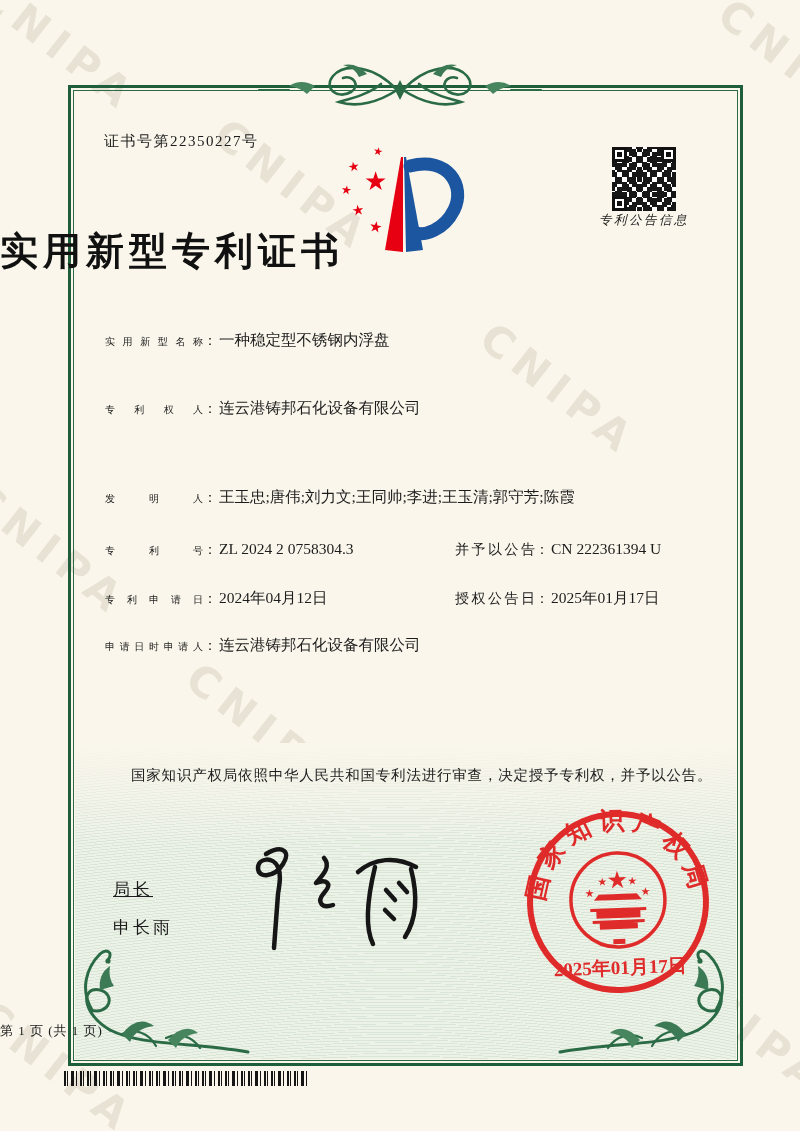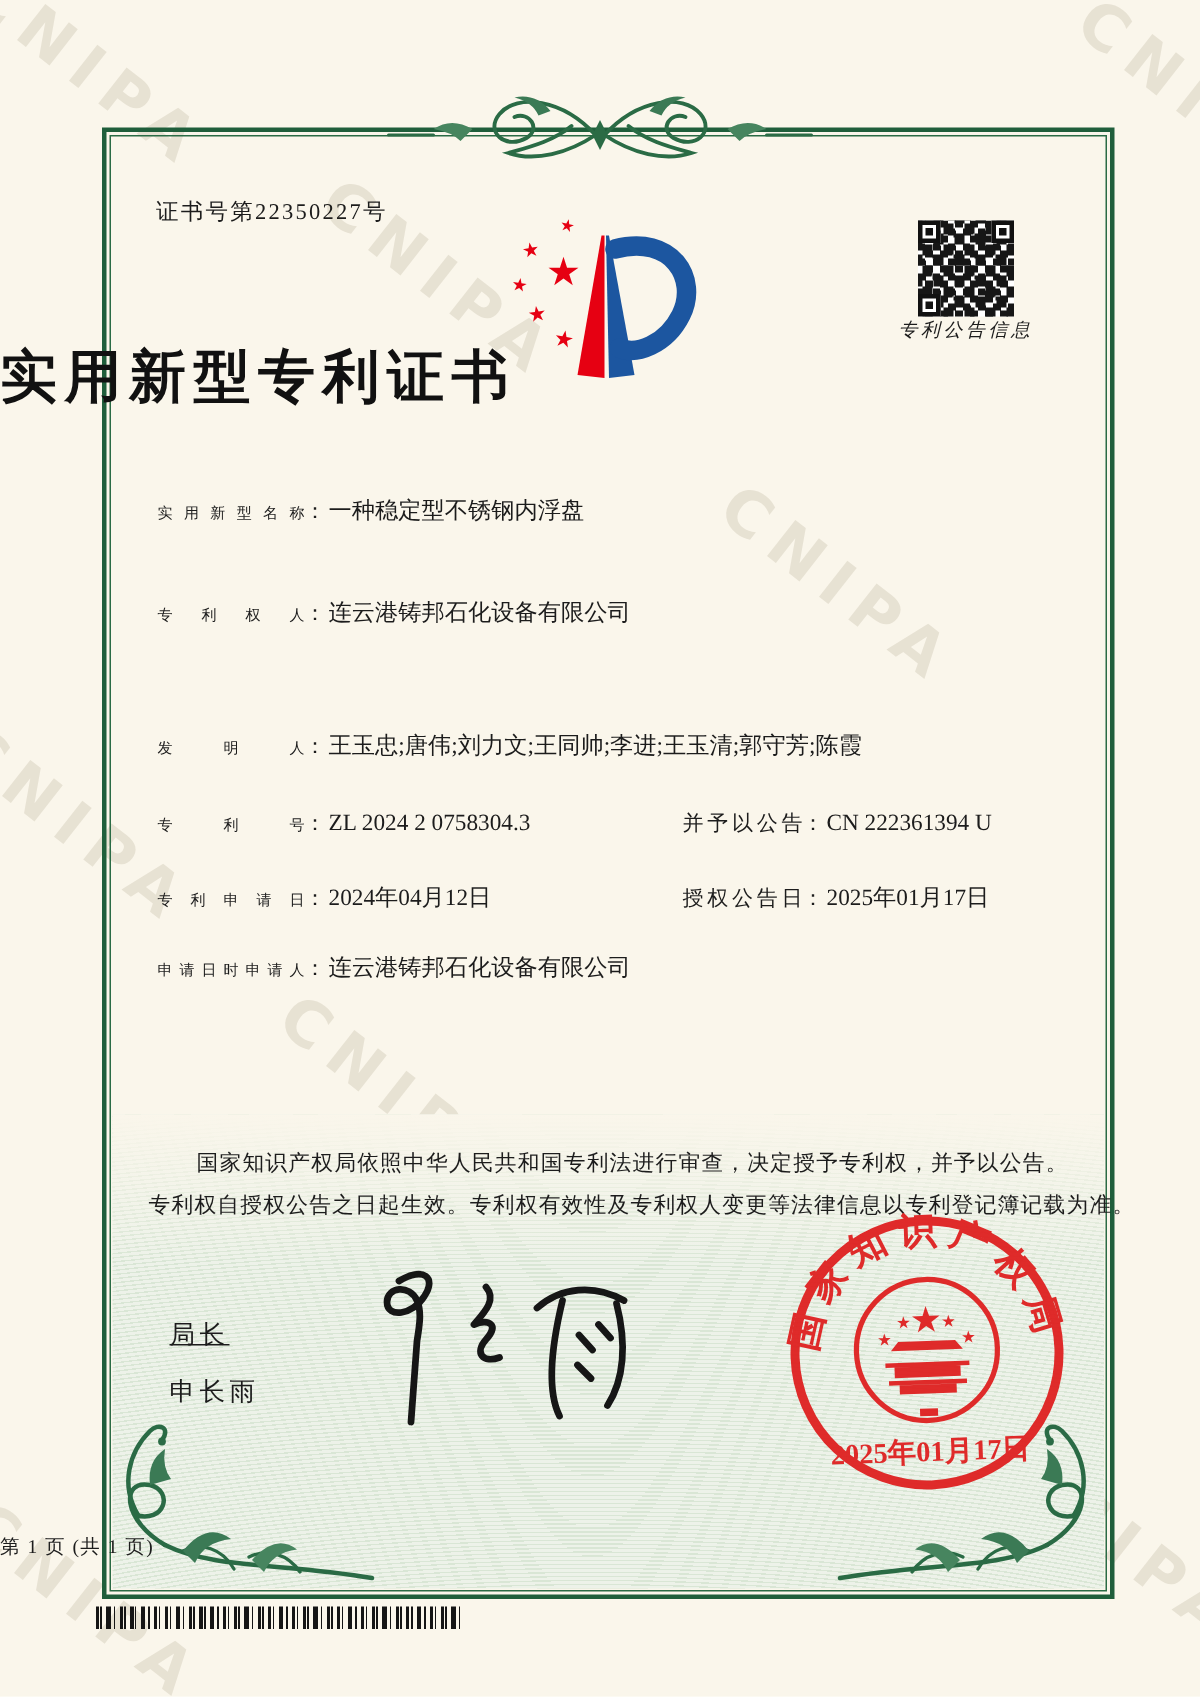--- a/index.html
+++ b/index.html
@@ -160,21 +160,20 @@
   </div>
   <div class="row r6">
     <span class="lbl">专利申请日</span><span class="colon">：</span><span>2024年04月12日</span>
     <span class="col2"><span class="lbl2">授权公告日</span><span class="colon">：</span><span>2025年01月17日</span></span>
   </div>
   <div class="row r7">
     <span class="lbl">申请日时申请人</span><span class="colon">：</span><span>连云港铸邦石化设备有限公司</span>
   </div>
 
   <div class="para p1">国家知识产权局依照中华人民共和国专利法进行审查，决定授予专利权，并予以公告。</div>
-  <div class="para p2">专利权自授权公告之日起生效。专利权有效性及专利权人变更等法律信息以专利登记簿记载为准。</div>
 
   <div class="sigtitle">局长</div>
   <div class="signame">申长雨</div>
   <svg class="sig" width="215" height="128" viewBox="0 0 215 128">
     <g stroke="#161616" stroke-width="4.5" fill="none" stroke-linecap="round" stroke-linejoin="round">
       <path d="M38 18 C 55 8, 63 16, 55 28 C 47 41, 30 43, 30 32 C 30 22, 45 20, 50 31 C 53 38, 52 46, 50 58 L 46 112"></path>
       <path d="M96 22 C 103 30, 96 38, 88 47 C 98 43, 105 47, 96 57 C 88 66, 94 73, 105 69"></path>
       <path d="M130 36 C 146 22, 168 20, 188 31"></path>
       <path d="M147 31 C 140 60, 136 90, 145 108"></path>
       <path d="M183 33 C 190 60, 188 84, 177 101"></path>

